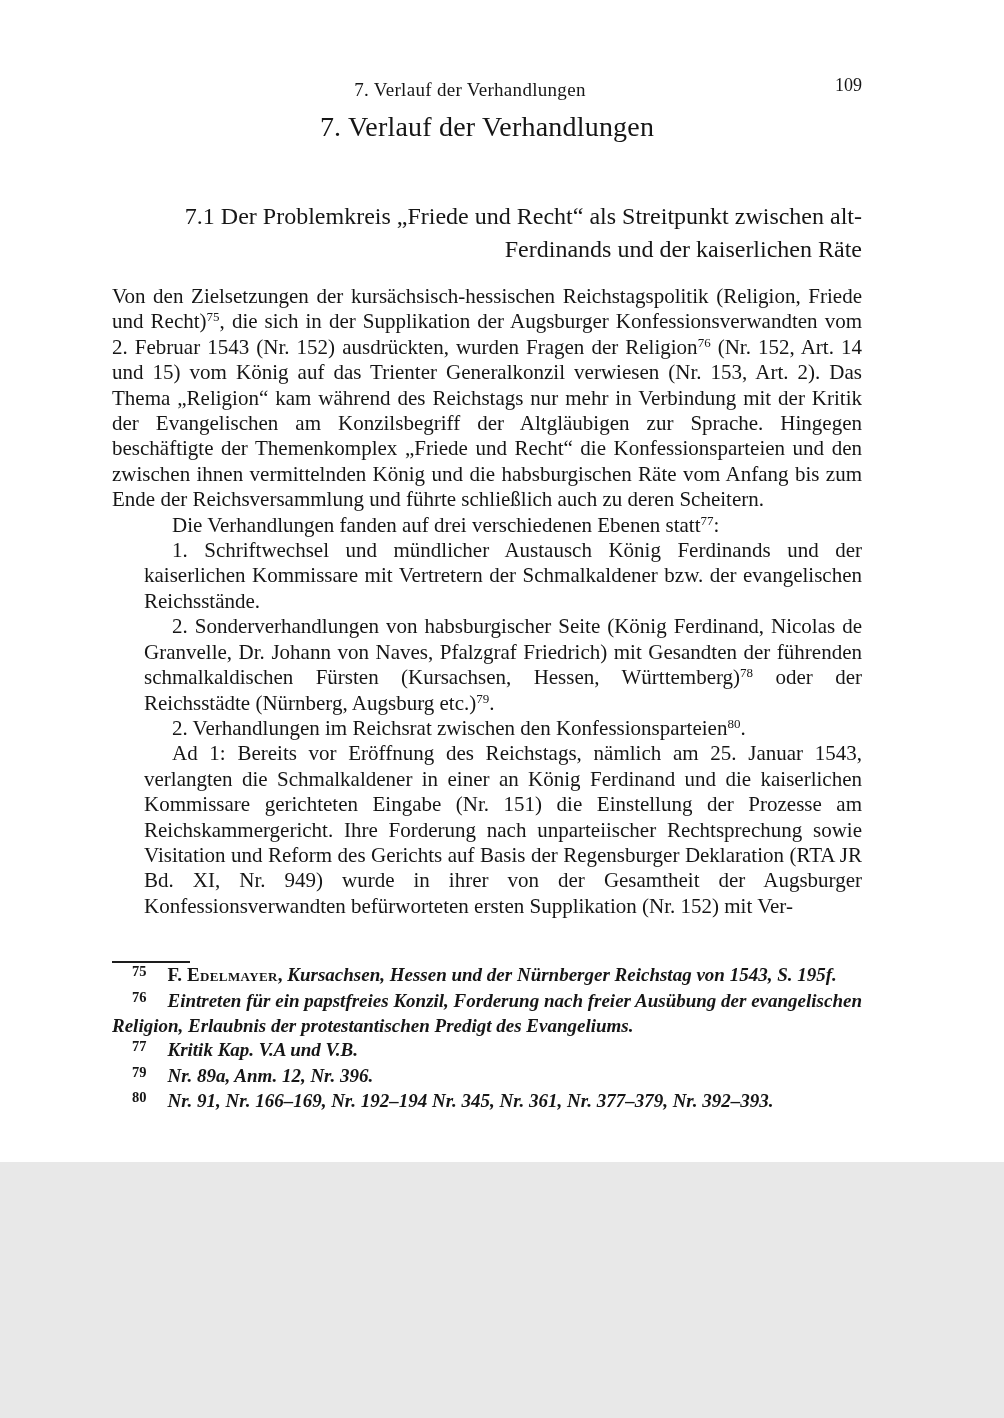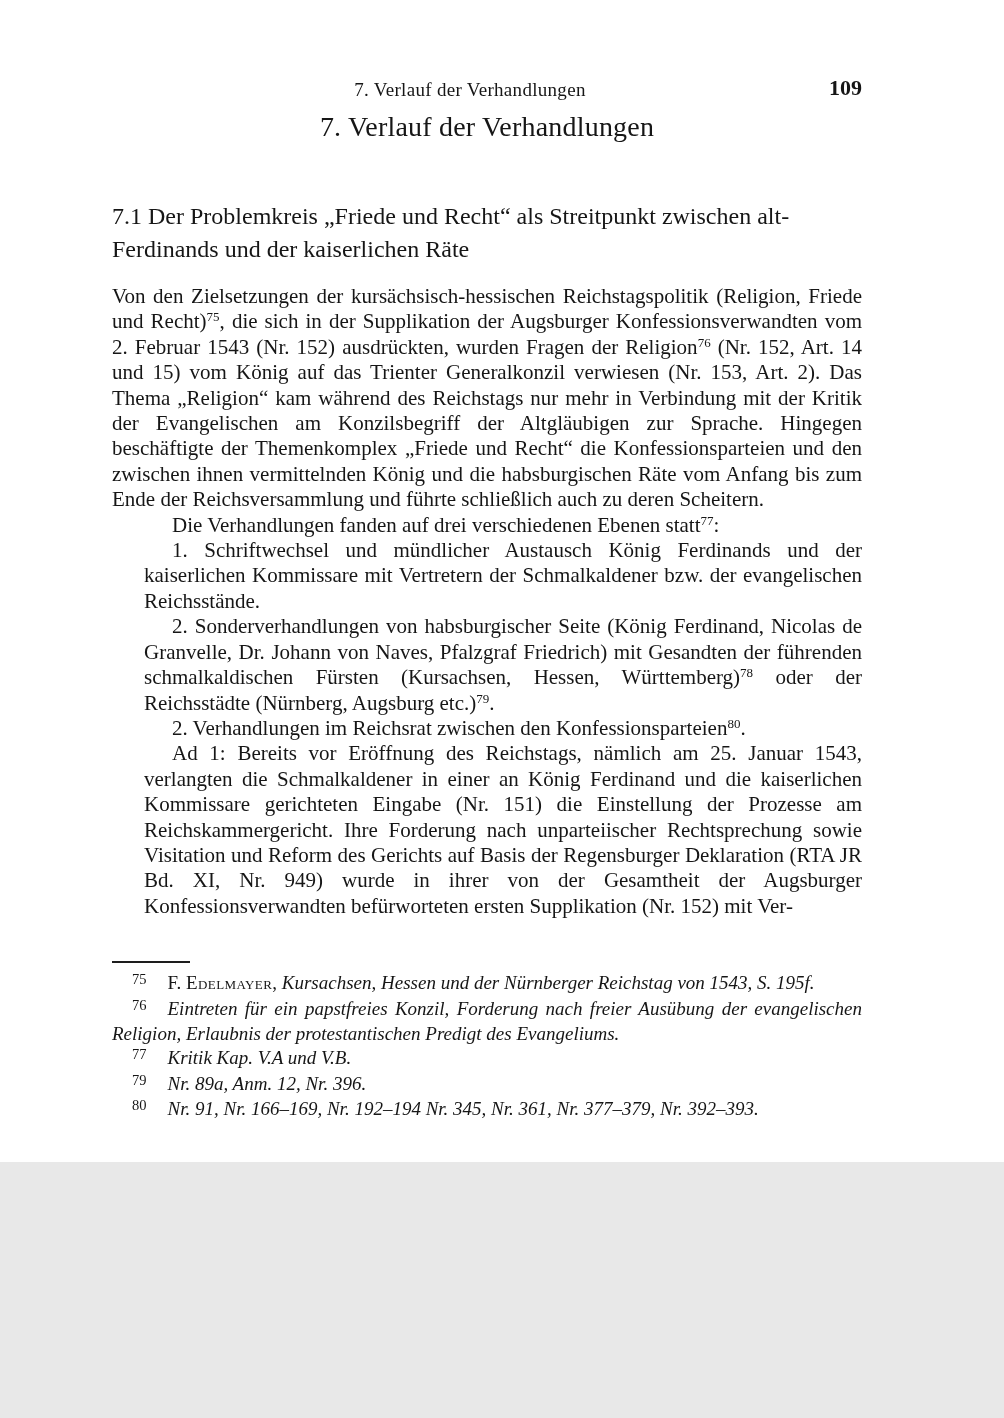--- a/index.html
+++ b/index.html
@@ -20,41 +20,40 @@
     left: 95px;
     width: 750px;
     text-align: center;
     font-size: 19px;
     letter-spacing: 0.3px;
   }
   .page-num {
     position: absolute;
     top: 75px;
     right: 159px;
-    font-size: 22px;
-    font-weight: bold;
+    font-size: 18px;
   }
   .content {
     margin-left: 95px;
     width: 750px;
     padding-top: 110px;
   }
   .chapter {
     margin: 0;
     font-size: 28px;
     font-weight: normal;
     text-align: center;
     line-height: 34px;
     letter-spacing: 0.2px;
   }
   .section {
     margin: 56px 0 0 0;
     font-size: 24px;
     font-weight: normal;
-    text-align: left;
+    text-align: right;
     line-height: 32.5px;
   }
   .body-text {
     margin-top: 19px;
     font-size: 21px;
     line-height: 25.4px;
     text-align: justify;
   }
   .body-text p { margin: 0; }
   .body-text p.indent { text-indent: 28px; margin-left: 32px; }
@@ -65,24 +64,24 @@
     top: -7px;
     font-style: normal;
   }
   .fn-rule {
     margin-top: 42px;
     width: 78px;
     height: 0;
     border-top: 2px solid #1d1d1d;
   }
   .footnotes {
-    margin-top: 8px;
     font-size: 19px;
     line-height: 23.6px;
     text-align: justify;
+    font-weight: bold;
   }
   .footnote { margin: 0; text-indent: 20px; }
   .fn-num {
     font-size: 14.5px;
     position: relative;
     top: -5px;
     margin-right: 21px;
     font-style: normal;
   }
   .footnote em { font-style: italic; }

